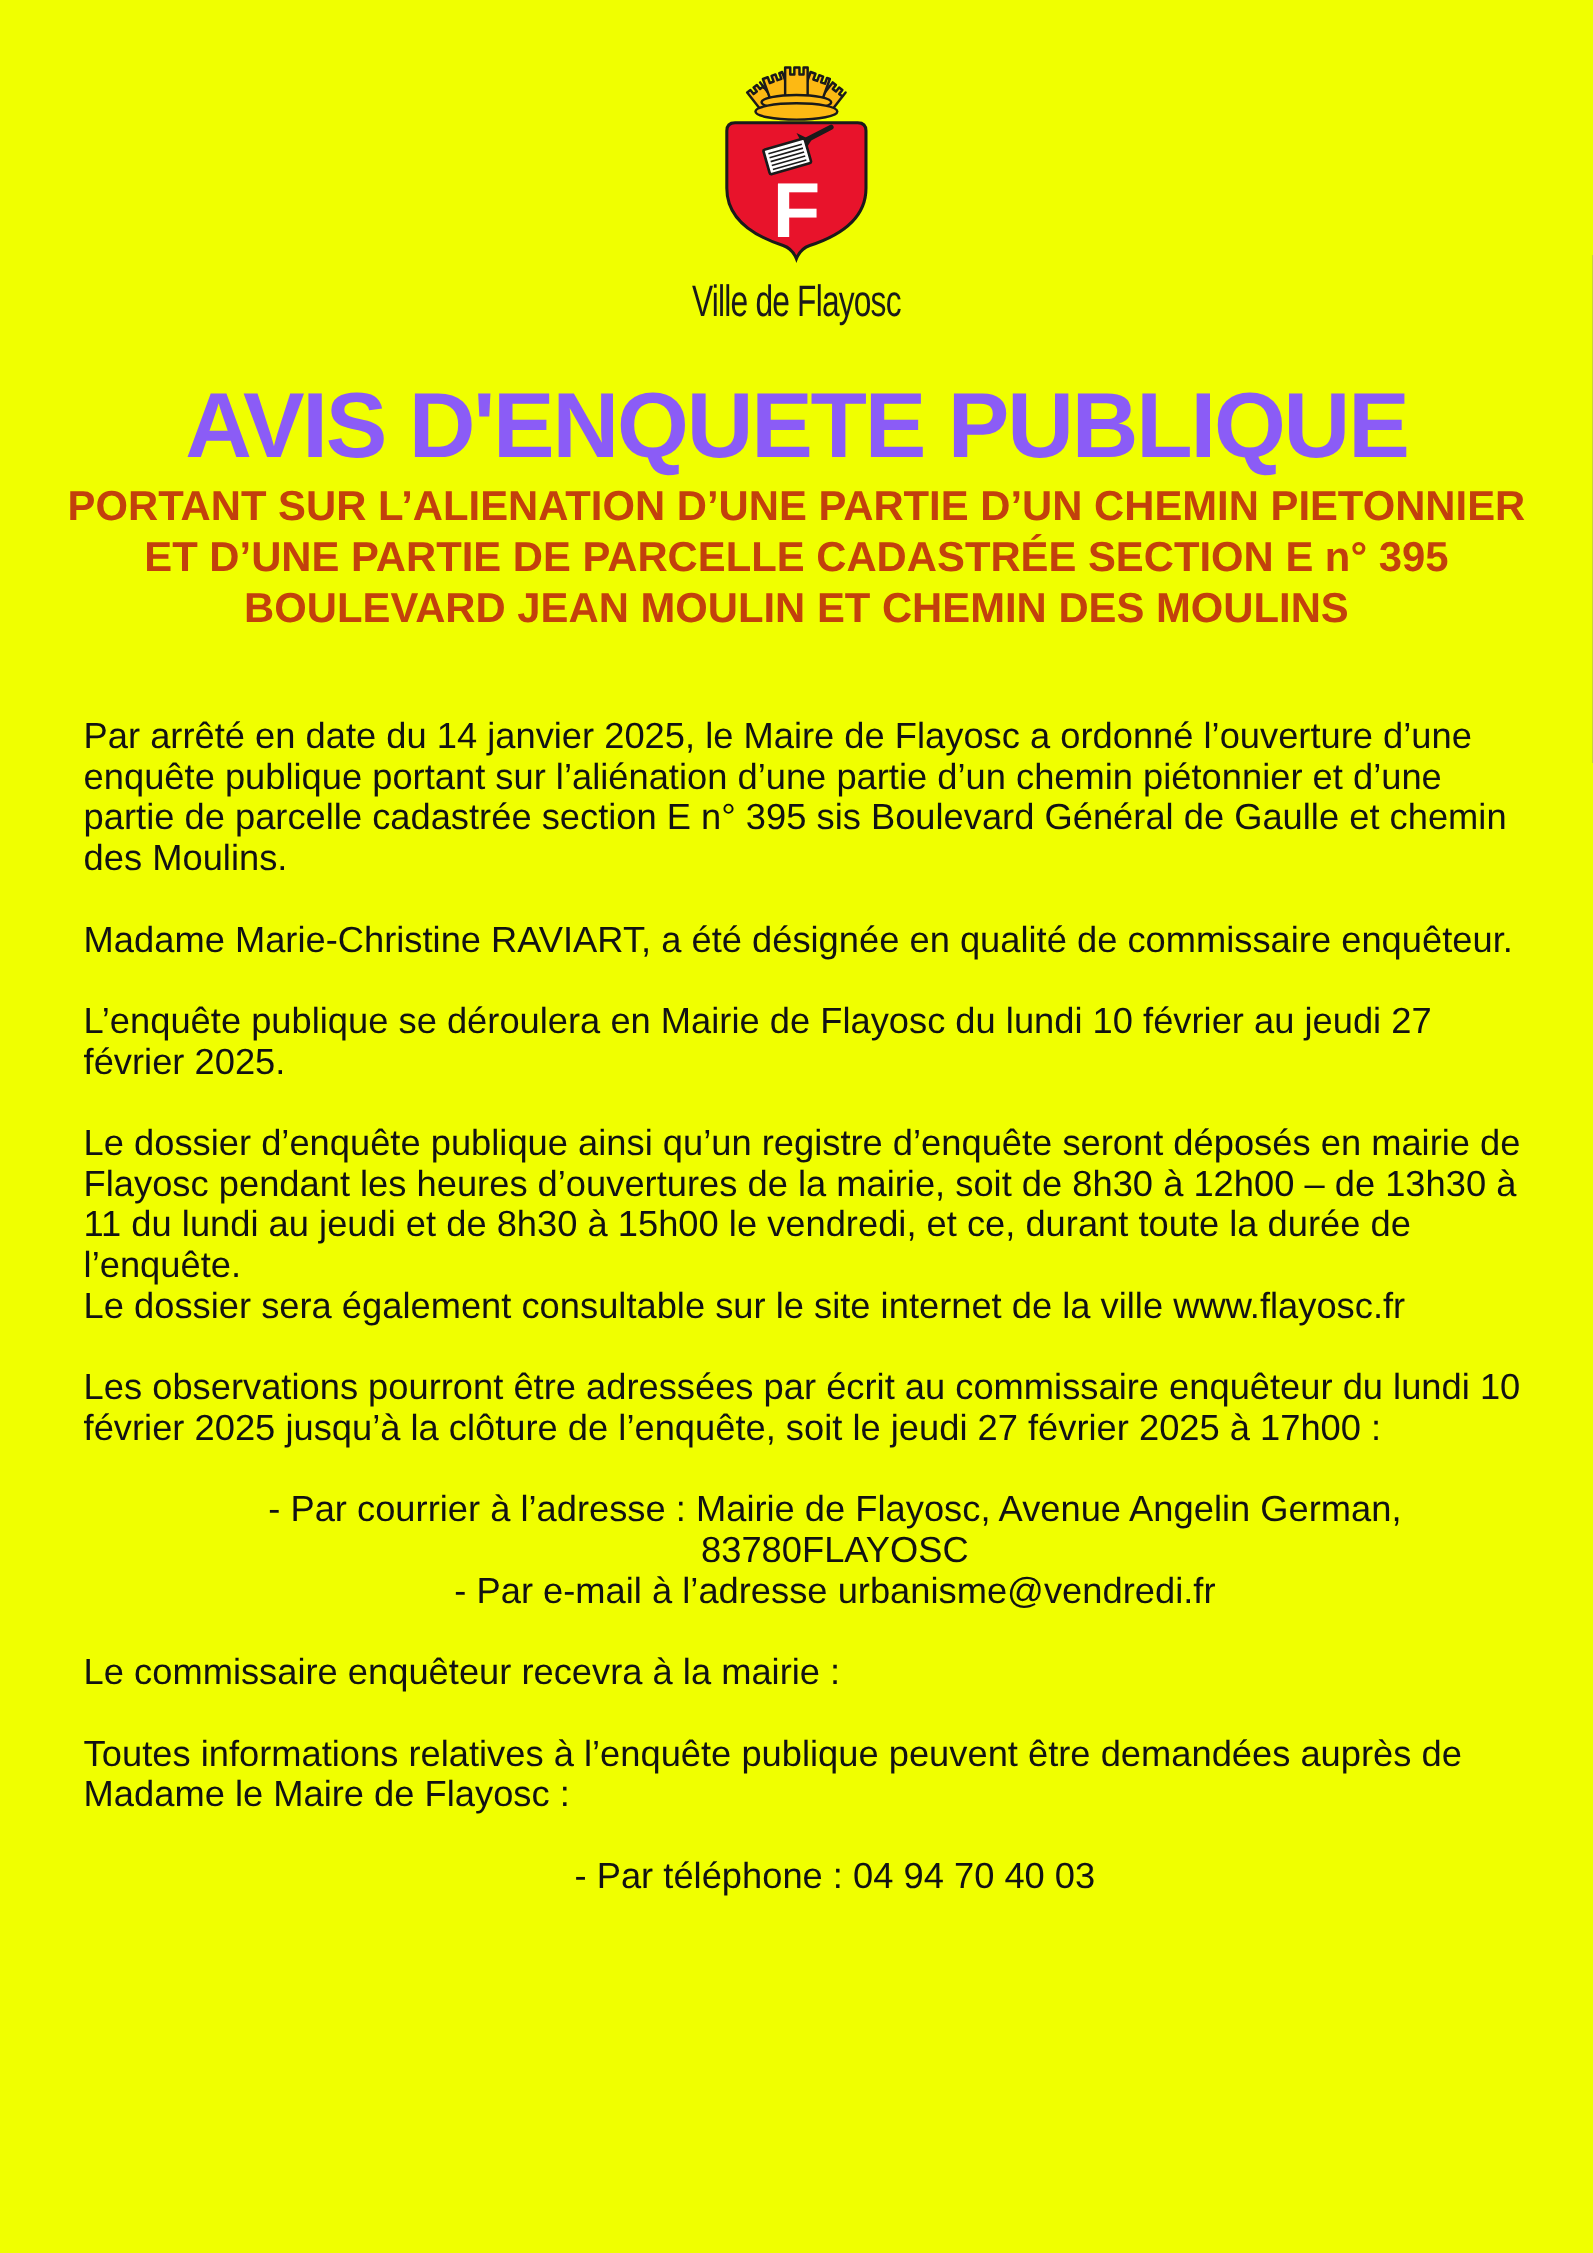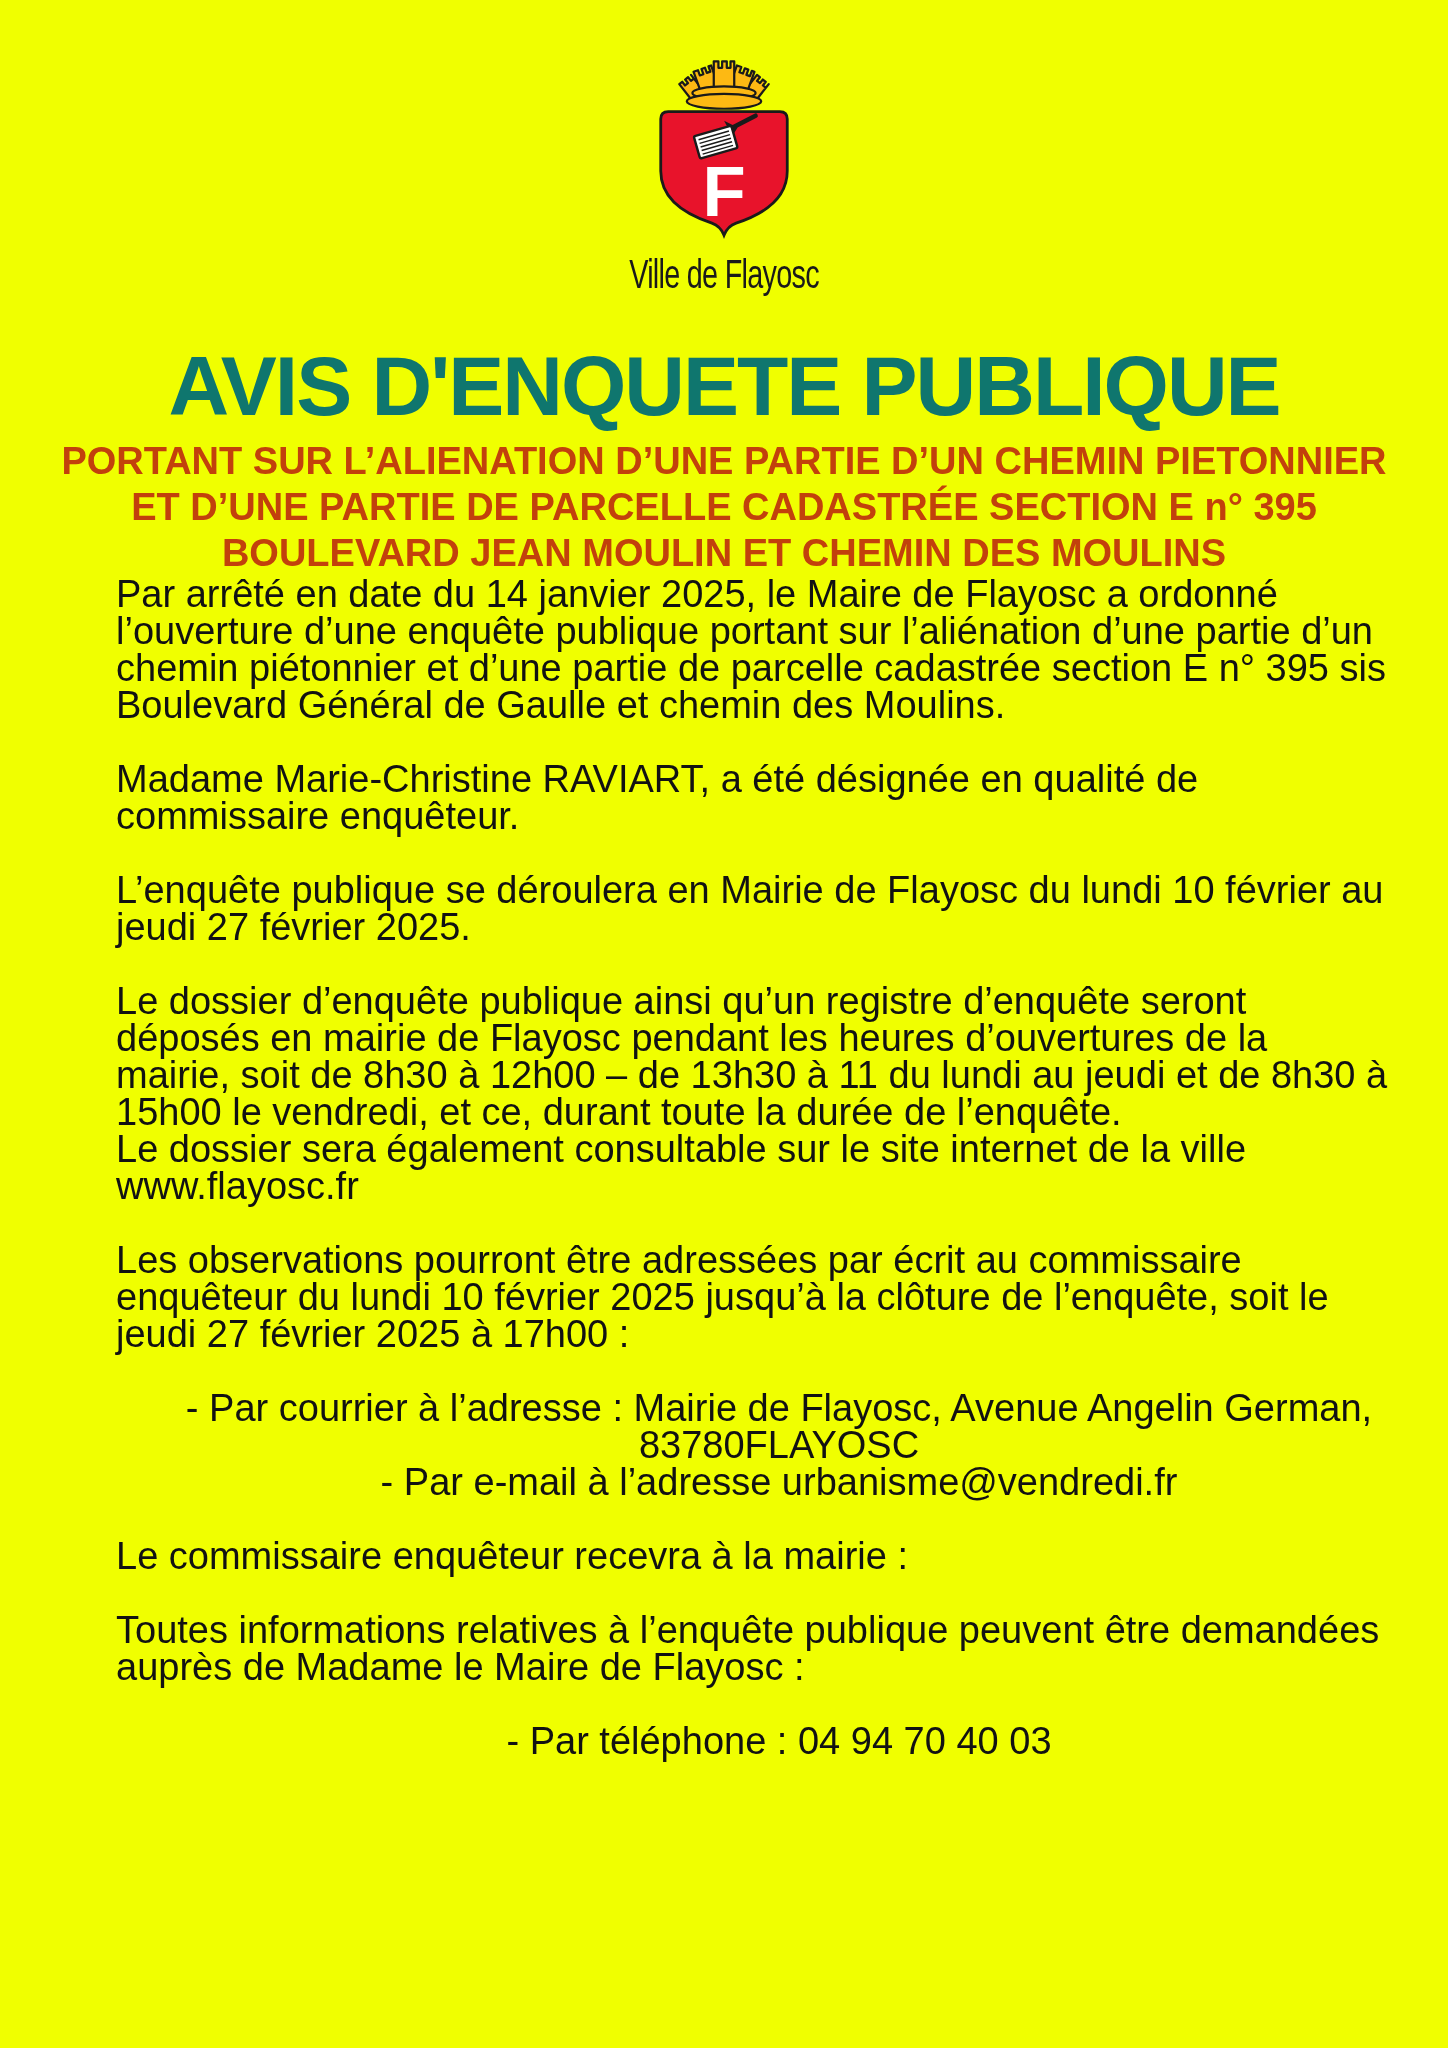--- a/index.html
+++ b/index.html
@@ -25,33 +25,34 @@
     white-space:nowrap;
     color:#1a1a1a;
   }
   h1.title{
     margin:46px 0 0 0;
     text-align:center;
     font-size:84px;
     line-height:92px;
     font-weight:bold;
     letter-spacing:-2px;
-    color:#0f766e;
+    color:#8b5cf6;
   }
   .subtitle{
     margin-top:6px;
     text-align:center;
     font-weight:bold;
     font-size:38px;
     line-height:46px;
     color:#c2410c;
   }
   .body-text{
-    padding:0 58px 0 116px;
-    font-size:38px;
+    margin-top:74px;
+    padding:0 58px 0 76px;
+    font-size:33px;
     line-height:37px;
   }
   .body-text p{ margin:37px 0 0 0; }
   .body-text p:first-child{ margin-top:0; }
   .body-text p.cont{ margin-top:0; }
   .bullets{ margin:37px 0 0 0; padding-left:52px; }
   .bullets p{ margin:0;text-align:center; }
 </style>
 </head>
 <body>

